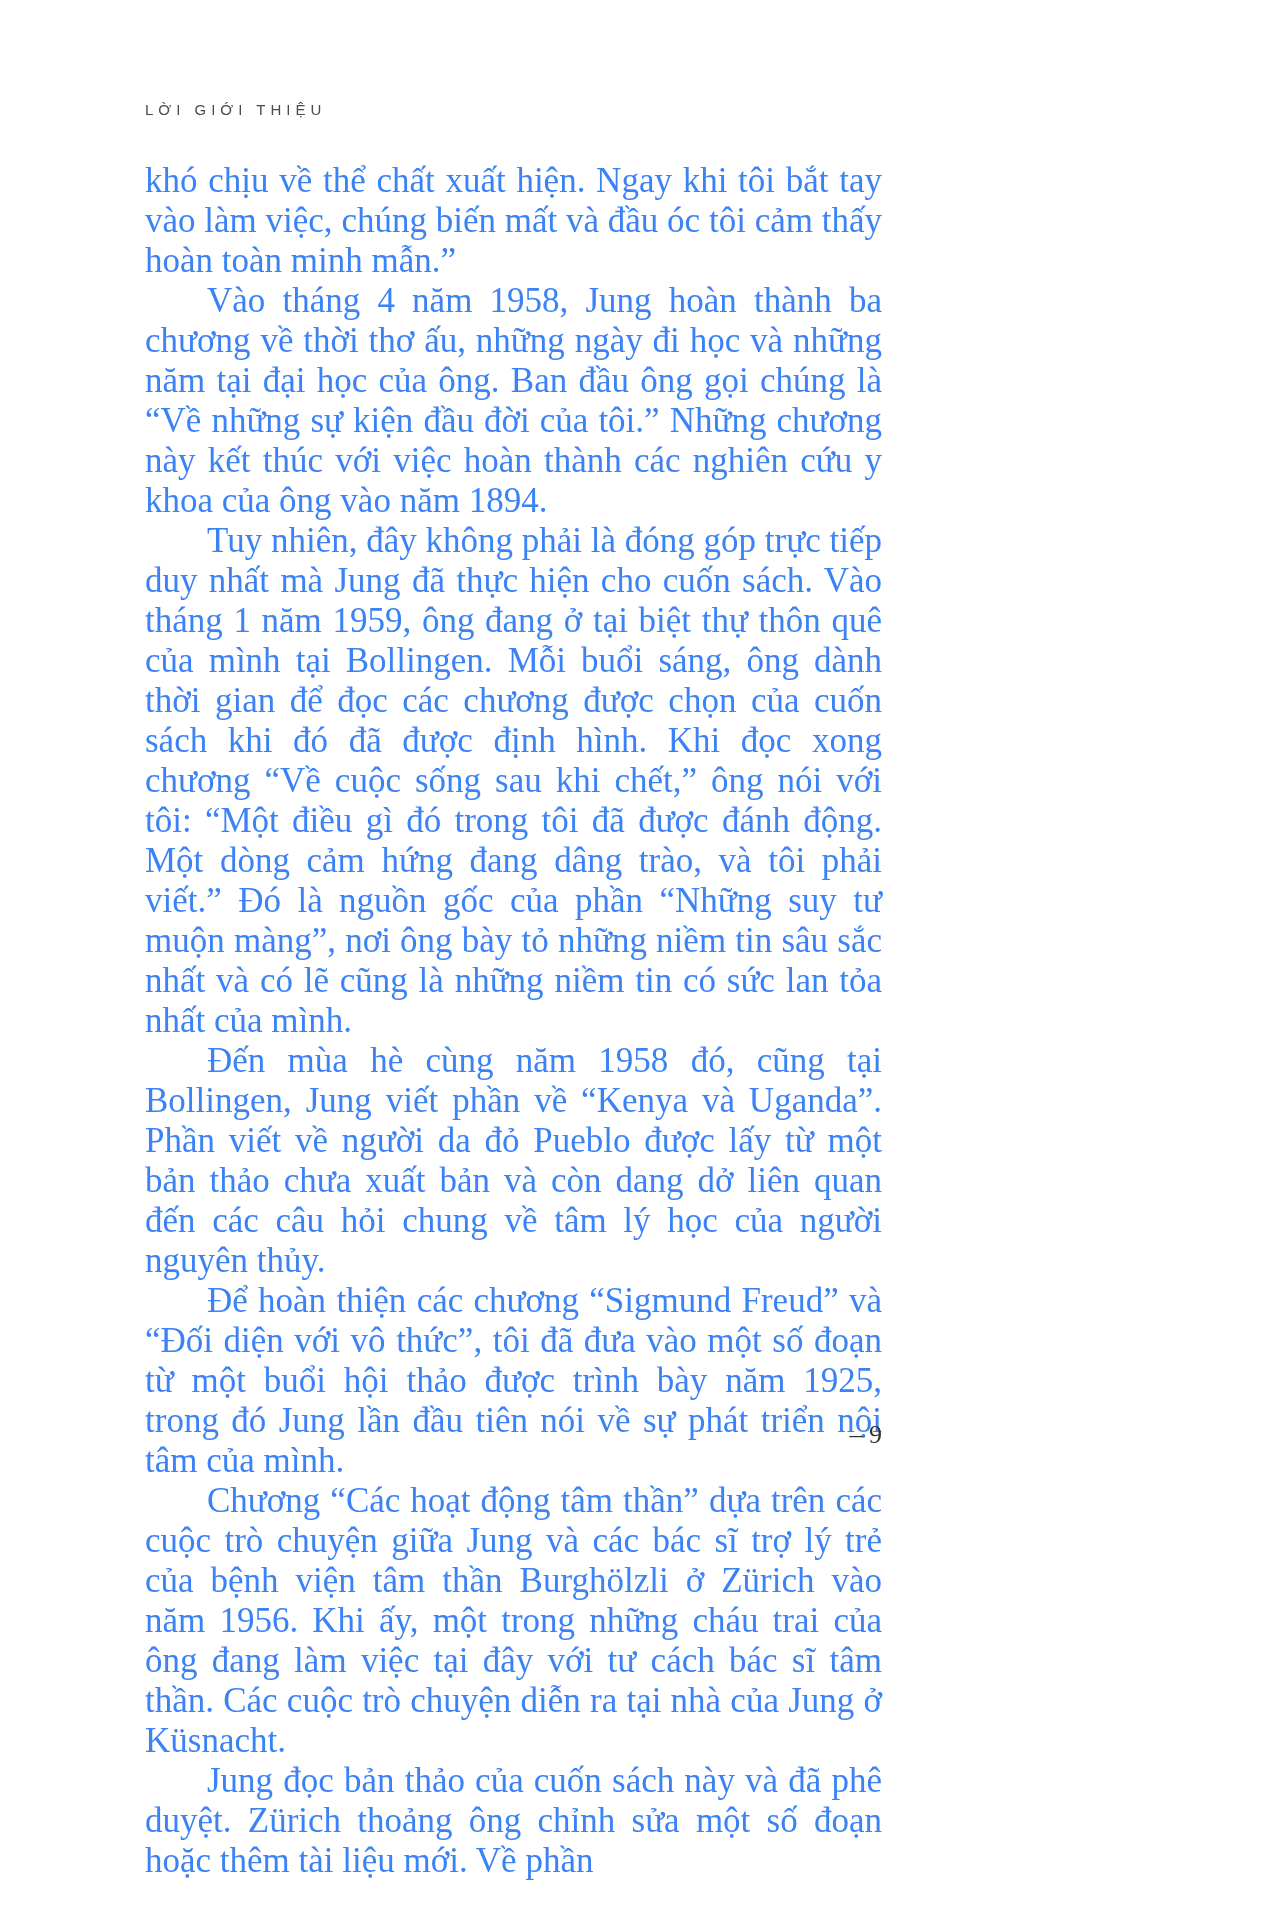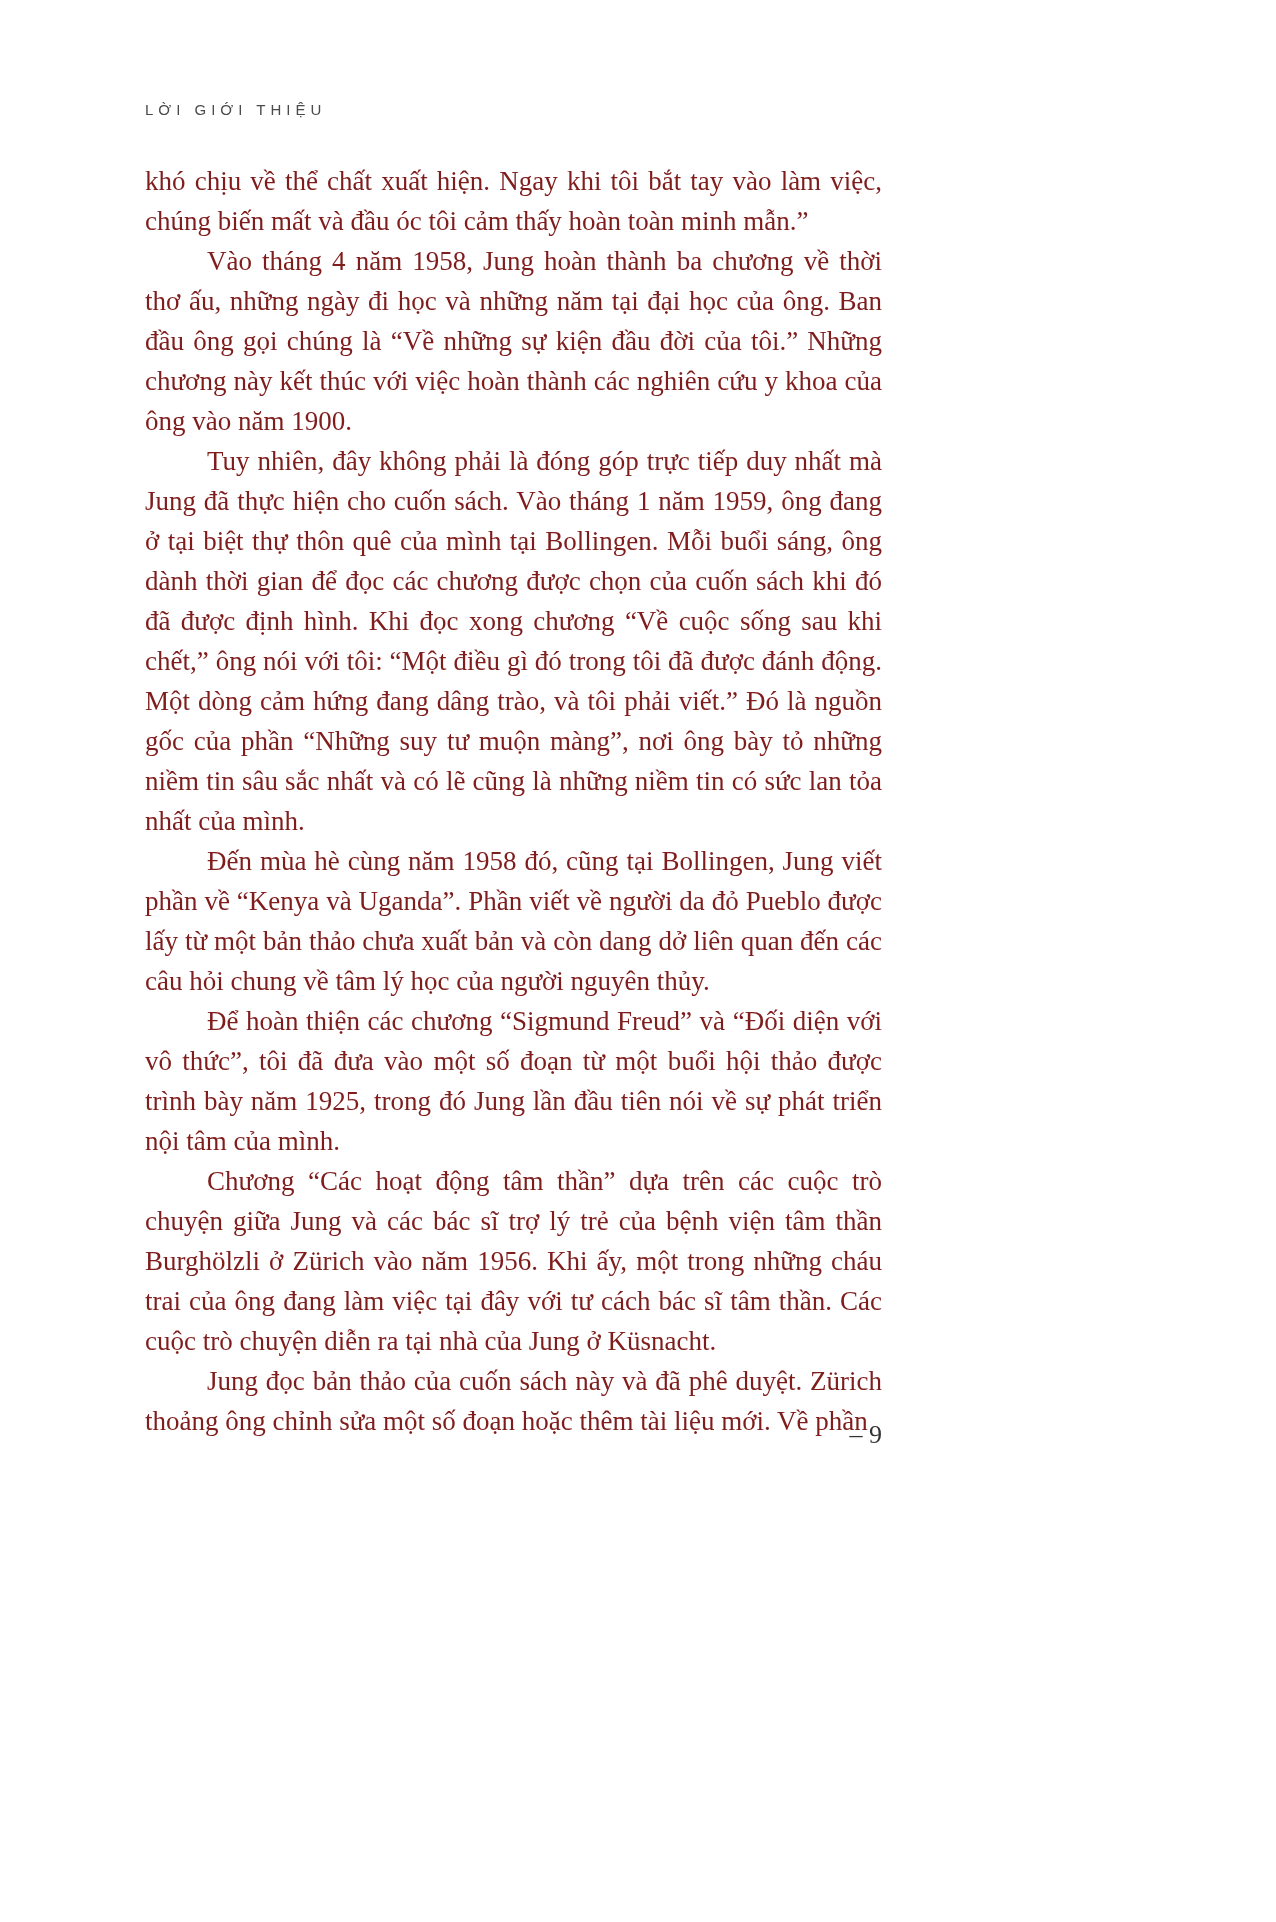--- a/index.html
+++ b/index.html
@@ -28,25 +28,25 @@
     font-size: 15px;
     letter-spacing: 5px;
     color: #4a4a4a;
     font-weight: 400;
   }
   .body-text {
     position: absolute;
     top: 161px;
     left: 145px;
     width: 737px;
-    font-size: 27px;
+    font-size: 35px;
     line-height: 40px;
     text-align: justify;
     text-justify: inter-word;
-    color: #7f1d1d;
+    color: #3b82f6;
   }
   .body-text p {
     margin: 0;
     padding: 0;
     text-indent: 62px;
   }
   .body-text p.no-indent {
     text-indent: 0;
   }
   .page-number {
@@ -61,21 +61,21 @@
 </style>
 </head>
 <body>
 
 <div class="page">
 
   <div class="running-head">LỜI GIỚI THIỆU</div>
 
   <div class="body-text">
     <p class="no-indent">khó chịu về thể chất xuất hiện. Ngay khi tôi bắt tay vào làm việc, chúng biến mất và đầu óc tôi cảm thấy hoàn toàn minh mẫn.”</p>
-    <p>Vào tháng 4 năm 1958, Jung hoàn thành ba chương về thời thơ ấu, những ngày đi học và những năm tại đại học của ông. Ban đầu ông gọi chúng là “Về những sự kiện đầu đời của tôi.” Những chương này kết thúc với việc hoàn thành các nghiên cứu y khoa của ông vào năm 1900.</p>
+    <p>Vào tháng 4 năm 1958, Jung hoàn thành ba chương về thời thơ ấu, những ngày đi học và những năm tại đại học của ông. Ban đầu ông gọi chúng là “Về những sự kiện đầu đời của tôi.” Những chương này kết thúc với việc hoàn thành các nghiên cứu y khoa của ông vào năm 1894.</p>
     <p>Tuy nhiên, đây không phải là đóng góp trực tiếp duy nhất mà Jung đã thực hiện cho cuốn sách. Vào tháng 1 năm 1959, ông đang ở tại biệt thự thôn quê của mình tại Bollingen. Mỗi buổi sáng, ông dành thời gian để đọc các chương được chọn của cuốn sách khi đó đã được định hình. Khi đọc xong chương “Về cuộc sống sau khi chết,” ông nói với tôi: “Một điều gì đó trong tôi đã được đánh động. Một dòng cảm hứng đang dâng trào, và tôi phải viết.” Đó là nguồn gốc của phần “Những suy tư muộn màng”, nơi ông bày tỏ những niềm tin sâu sắc nhất và có lẽ cũng là những niềm tin có sức lan tỏa nhất của mình.</p>
     <p>Đến mùa hè cùng năm 1958 đó, cũng tại Bollingen, Jung viết phần về “Kenya và Uganda”. Phần viết về người da đỏ Pueblo được lấy từ một bản thảo chưa xuất bản và còn dang dở liên quan đến các câu hỏi chung về tâm lý học của người nguyên thủy.</p>
     <p>Để hoàn thiện các chương “Sigmund Freud” và “Đối diện với vô thức”, tôi đã đưa vào một số đoạn từ một buổi hội thảo được trình bày năm 1925, trong đó Jung lần đầu tiên nói về sự phát triển nội tâm của mình.</p>
     <p>Chương “Các hoạt động tâm thần” dựa trên các cuộc trò chuyện giữa Jung và các bác sĩ trợ lý trẻ của bệnh viện tâm thần Burghölzli ở Zürich vào năm 1956. Khi ấy, một trong những cháu trai của ông đang làm việc tại đây với tư cách bác sĩ tâm thần. Các cuộc trò chuyện diễn ra tại nhà của Jung ở Küsnacht.</p>
     <p>Jung đọc bản thảo của cuốn sách này và đã phê duyệt. Zürich thoảng ông chỉnh sửa một số đoạn hoặc thêm tài liệu mới. Về phần</p>
   </div>
 
   <div class="page-number">– 9</div>
 
 </div>

